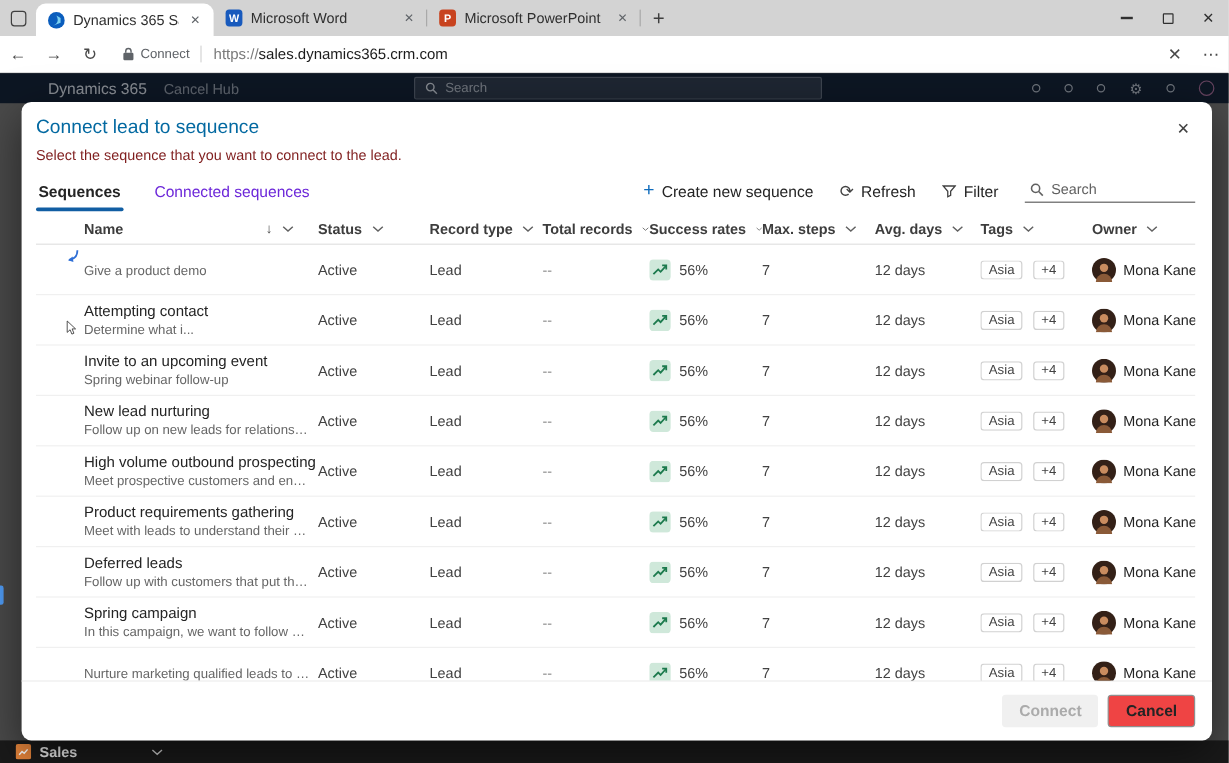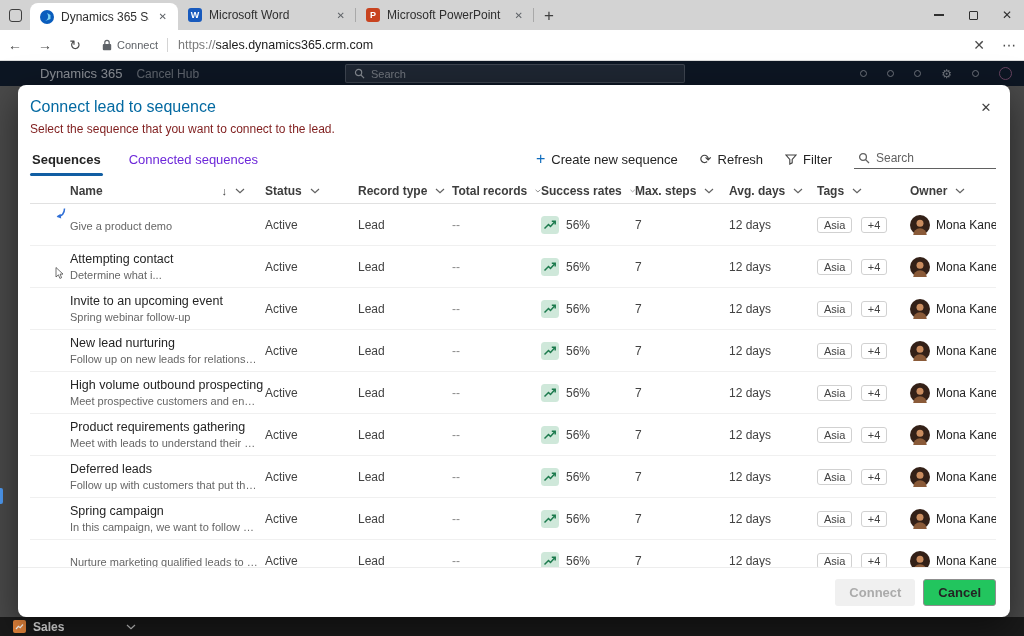--- a/index.html
+++ b/index.html
@@ -85,21 +85,21 @@
   .nm { font-size:12.5px; color:#242424; }
   .ds { font-size:11px; color:#666; margin-top:3px; max-width:188px; white-space:nowrap; overflow:hidden; text-overflow:ellipsis; }
   .td.dim { color:#8a8a8a; }
   .td.succ { display:flex; align-items:center; gap:7px; }
   .pill { display:inline-block; border:1px solid #d1d1d1; border-radius:3px; padding:1px 6px; font-size:11px; color:#424242; margin-right:5px; }
   .td.owner { display:flex; align-items:center; gap:6px; color:#242424; }
 
   .dlg-footer { height:50px; display:flex; align-items:center; justify-content:flex-end; gap:8px; padding:0 14px; border-top:1px solid #ededed; }
   .btn { height:27px; padding:0 14px; border-radius:3px; font-size:13px; font-family:inherit; font-weight:700; }
   .btn.connect { background:#f0f0f0; color:#ababab; border:none; }
-  .btn.cancel { background:#22c55e; color:#242424; border:1px solid #8f8f8f; }
+  .btn.cancel { background:#ef4444; color:#242424; border:1px solid #8f8f8f; }
 </style>
 </head>
 <body>
 
 <div class="screen">
 
   <div class="titlebar">
     <div class="tabsearch"></div>
     <div class="tab active">
       <span class="fav" style="background:none">

